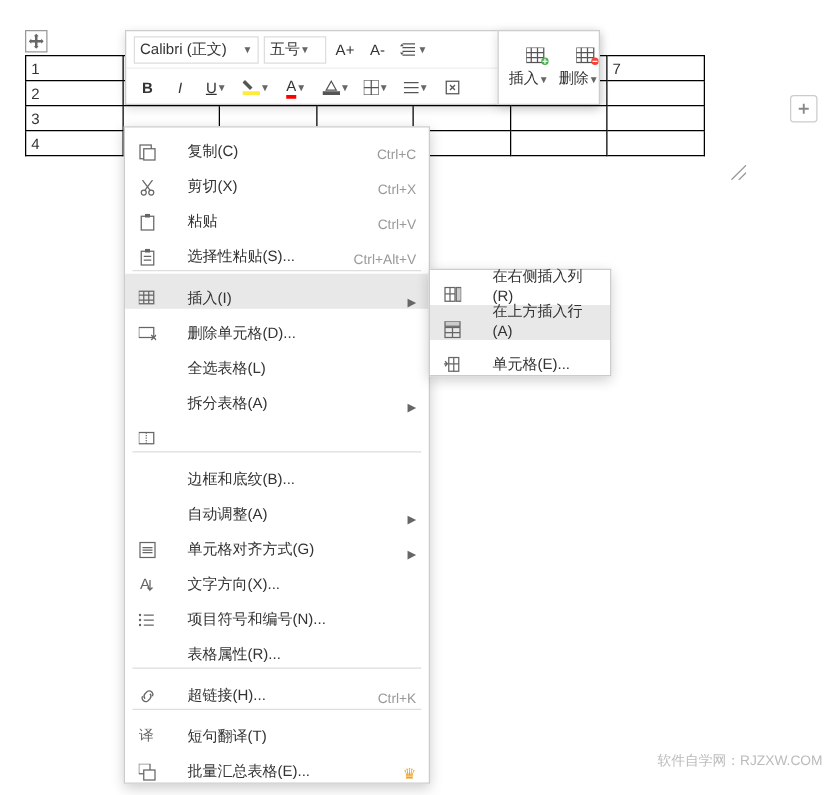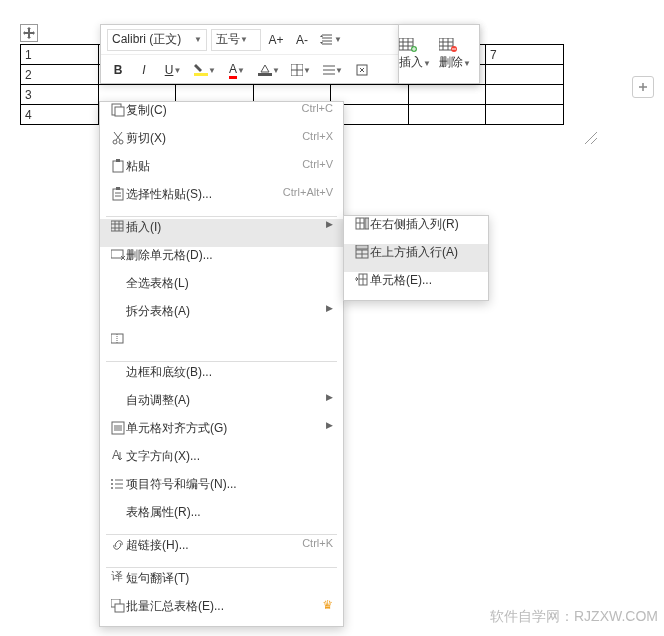--- a/index.html
+++ b/index.html
@@ -13,32 +13,32 @@
 .ibtn{width:22px;height:22px;display:flex;align-items:center;justify-content:center;cursor:pointer}
 .ibtn.w{width:28px}
 .table-area{position:absolute;left:20px;top:44px;width:636px}
 .tbl{border-collapse:collapse;width:544px}
 .tbl td{border:1px solid #000;height:20px;width:82px;padding:0 4px;vertical-align:middle}
 .tbl td.num{width:82px}
 .move-handle{position:absolute;left:20px;top:24px;width:18px;height:18px;border:1px solid #999;display:flex;align-items:center;justify-content:center;background:#fff}
 .add-btn{position:absolute;left:632px;top:76px;width:22px;height:22px;border:1px solid #ccc;border-radius:3px;display:flex;align-items:center;justify-content:center;background:#fff}
 .resize-handle{position:absolute;left:585px;top:132px;width:12px;height:12px}
 .toolbar2{position:absolute;left:398px;top:24px;width:82px;height:60px;background:#fff;border:1px solid #ccc;box-shadow:0 2px 8px rgba(0,0,0,.15);display:flex}
-.tb2-col{flex:1;display:flex;flex-direction:column;align-items:flex-start;justify-content:center;gap:2px;cursor:pointer}
+.tb2-col{flex:1;display:flex;flex-direction:column;align-items:flex-end;justify-content:center;gap:2px;cursor:pointer}
 .tb2-col .lbl{font-size:11px}
 .ctx{position:absolute;left:99px;top:101px;width:245px;background:#fff;border:1px solid #ccc;box-shadow:0 3px 10px rgba(0,0,0,.2)}
-.ctx-item{display:flex;align-items:flex-start;height:28px;padding:0 10px;gap:0;cursor:pointer}
+.ctx-item{display:flex;align-items:flex-end;height:28px;padding:0 10px;gap:24px;cursor:pointer}
 .ctx-item.hover{background:#e8e8e8}
 .ctx-item .ico{width:16px;height:16px;display:flex;align-items:center;justify-content:center;color:#666}
 .ctx-item .txt{flex:1}
 .ctx-item .sc{color:#999;font-size:11px}
 .ctx-item .arr{color:#666;font-size:9px}
 .ctx-sep{height:1px;background:#ddd;margin:2px 6px}
 .submenu{position:absolute;left:343px;top:215px;width:146px;background:#fff;border:1px solid #ccc;box-shadow:0 3px 10px rgba(0,0,0,.2)}
-.watermark{position:absolute;right:6px;bottom:10px;color:#bbb;font-size:14px}
+.watermark{position:absolute;right:6px;bottom:20px;color:#bbb;font-size:11px}
 .crown{color:#f0a020}
 svg{display:block}
 </style>
 </head>
 <body>
 
 <div class="move-handle">
 <svg width="12" height="12" viewBox="0 0 12 12">
       <path d="M6 0l2 2H7v3h3V4l2 2-2 2V7H7v3h1l-2 2-2-2h1V7H2v1L0 6l2-2v1h3V2H4z" fill="#666"></path>
     </svg>

